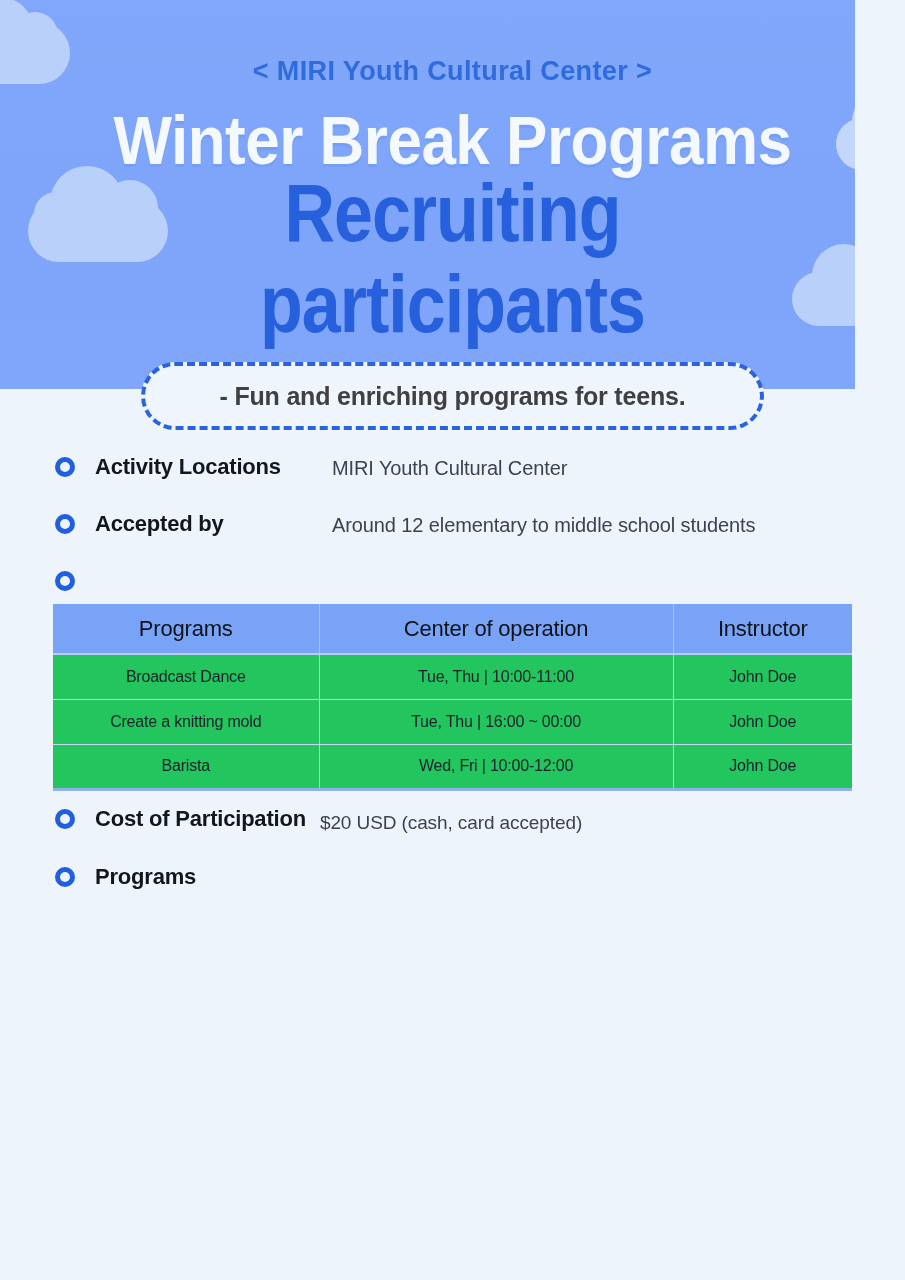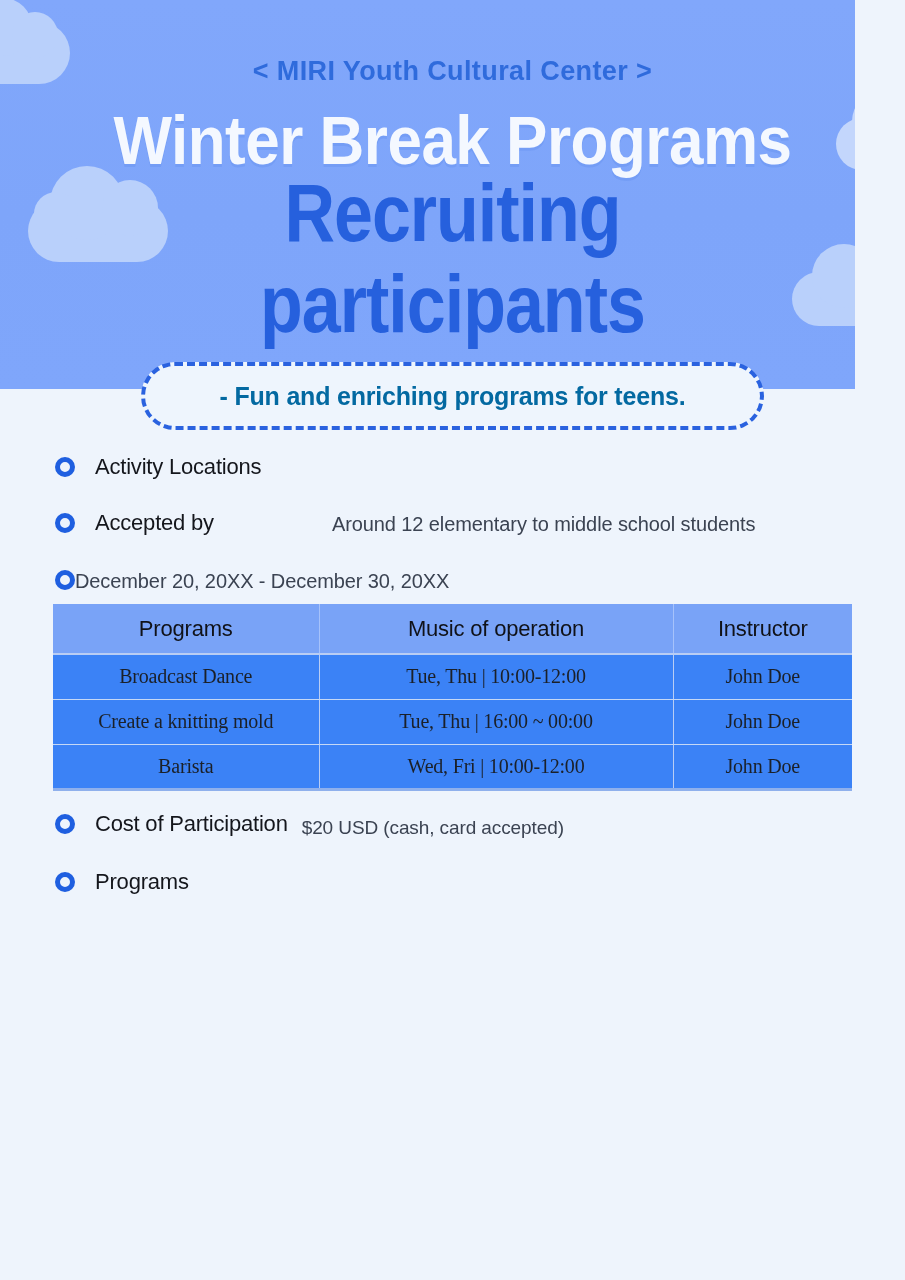--- a/index.html
+++ b/index.html
@@ -128,21 +128,21 @@
     border: 4px dashed #2a62df;
     border-radius: 34px;
     display: flex;
     align-items: center;
     justify-content: center;
     z-index: 6;
   }
   .pill-text {
     font-size: 25px;
     font-weight: 700;
-    color: #0369a1;
+    color: #404040;
     letter-spacing: -0.2px;
     white-space: nowrap;
   }
 
   
   .body-area {
     position: absolute;
     top: 389px;
     left: 0;
     width: 905px;
@@ -173,21 +173,21 @@
     border: 5px solid #1f5fe0;
     background: #eef4fc;
     margin-top: 5px;
   }
 
   .info-label {
     flex: 0 0 auto;
     width: 257px;
     padding-left: 20px;
     font-size: 22px;
-    font-weight: 400;
+    font-weight: 700;
     color: #14161c;
     letter-spacing: -0.2px;
     line-height: 30px;
   }
 
   .info-value {
     flex: 1 1 auto;
     font-size: 20px;
     color: #3b4352;
     line-height: 30px;
@@ -243,29 +243,28 @@
     color: #101218;
     font-size: 22px;
     font-weight: 400;
     height: 50px;
     letter-spacing: -0.2px;
     border-right: 1px solid #a6c2fb;
     border-bottom: 2px solid #b9cdf4;
   }
   table.programs th:last-child { border-right: none; }
   table.programs td {
-    background: #3b82f6;
+    background: #22c55e;
     color: #1b2028;
-    font-size: 20px;
+    font-size: 16px;
     height: 45px;
     text-align: center;
     letter-spacing: -0.2px;
     border-right: 1px solid #b9cdf4;
     border-bottom: 1px solid #c5d8f6;
-    font-family: Liberation Serif, serif;
   }
   table.programs td:last-child { border-right: none; }
   table.programs tr:last-child td { border-bottom: 3px solid #8fb0ec; }
   .col-a { width: 266px; }
   .col-b { width: 354px; }
   .col-c { width: 179px; }
   .instructor-cell { letter-spacing: 3px; }
 </style>
 </head>
 <body>
@@ -305,31 +304,31 @@
 
   <div class="pill">
     <span class="pill-text">- Fun and enriching programs for teens.</span>
   </div>
 
   <div class="info-list" style="position:absolute; top:452px; left:0; width:905px;">
 
     <div class="info-row">
       <span class="ring-icon"></span>
       <span class="info-label">Activity Locations</span>
+      <span class="info-value">MIRI Youth Cultural Center</span>
     </div>
 
     <div class="info-row">
       <span class="ring-icon"></span>
       <span class="info-label">Accepted by</span>
       <span class="info-value">Around 12 elementary to middle school students</span>
     </div>
 
     <div class="info-row">
       <span class="ring-icon"></span>
-      <span class="info-value">December 20, 20XX - December 30, 20XX</span>
     </div>
 
     <div class="info-row">
       <span class="ring-icon"></span>
       <span class="info-label">Application Period</span>
       <span class="info-value">December 1 - December 15, 20XX</span>
     </div>
 
     <div class="info-row">
       <span class="ring-icon"></span>
@@ -358,28 +357,28 @@
   <div class="table-wrap">
     <table class="programs">
       <colgroup>
         <col class="col-a">
           <col class="col-b">
           <col class="col-c">
       </colgroup>
       <thead>
         <tr>
           <th>Programs</th>
-          <th>Music of operation</th>
+          <th>Center of operation</th>
           <th>Instructor</th>
         </tr>
       </thead>
       <tbody>
         <tr>
           <td>Broadcast Dance</td>
-          <td>Tue, Thu | 10:00-12:00</td>
+          <td>Tue, Thu | 10:00-11:00</td>
           <td class="instructor-cell">John Doe</td>
         </tr>
         <tr>
           <td>Create a knitting mold</td>
           <td>Tue, Thu | 16:00 ~ 00:00</td>
           <td class="instructor-cell">John Doe</td>
         </tr>
         <tr>
           <td>Barista</td>
           <td>Wed, Fri | 10:00-12:00</td>

